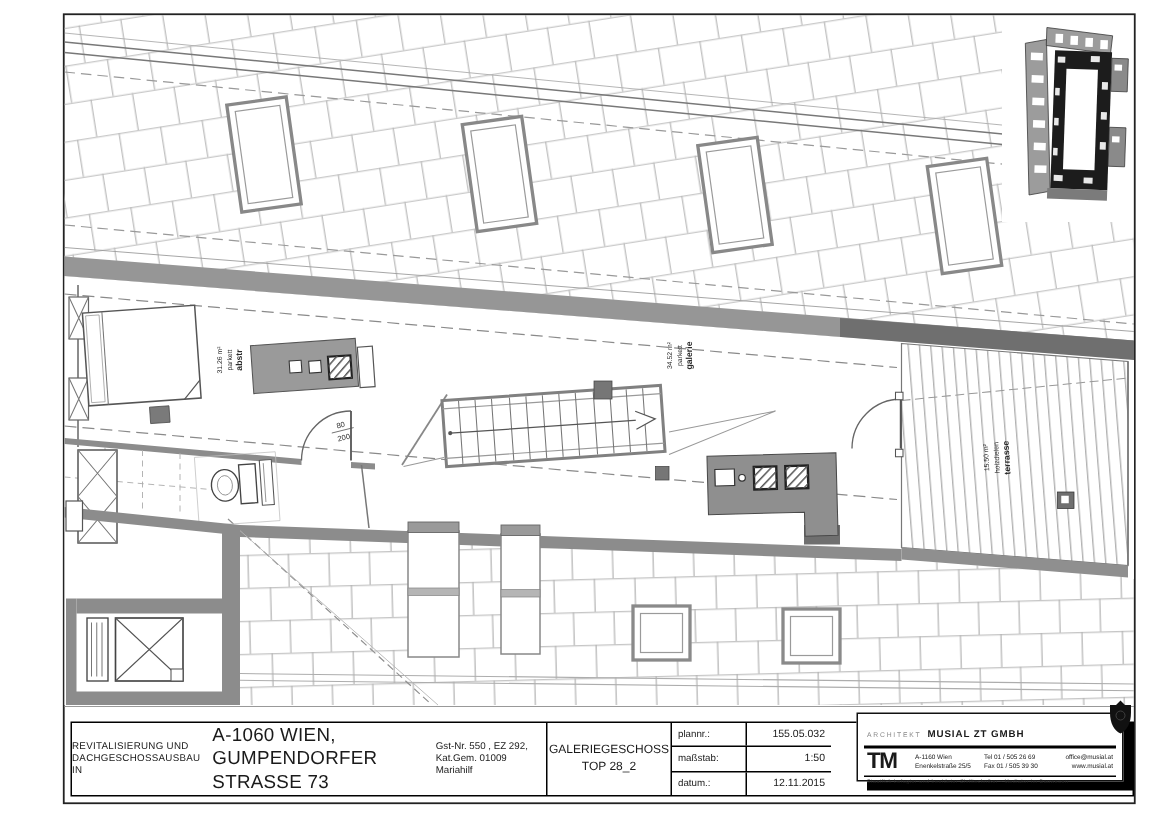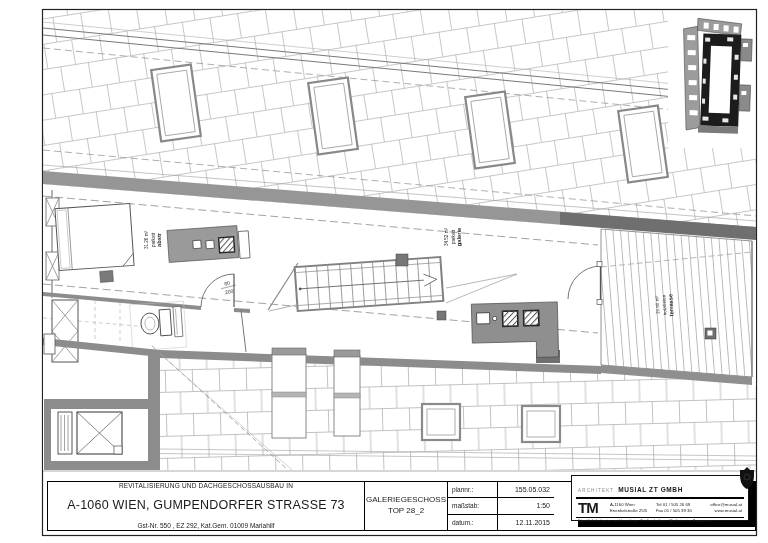--- a/index.html
+++ b/index.html
@@ -2,21 +2,21 @@
 <html><head>
 <meta charset="utf-8">
 <style>
   html,body{margin:0;padding:0;background:#fff;width:768px;height:543px;overflow:hidden;
             font-family:"Liberation Sans", sans-serif;color:#1a1a1a;}
   #sheet{position:relative;width:768px;height:543px;background:#fff;}
   svg{position:absolute;left:0;top:0;z-index:1;}
   svg text{font-family:"Liberation Sans", sans-serif;fill:#2a2a2a;}
   .tblock{position:absolute;left:47px;top:481px;width:709px;height:50px;border:1px solid #000;
           display:flex;z-index:2;background:#fff;box-sizing:border-box;}
-  .cell-project{width:316px;display:flex;flex-direction:column;justify-content:space-between;align-items:center;
+  .cell-project{width:316px;display:flex;flex-direction:row;justify-content:flex-start;align-items:center;
           line-height:1.25;box-sizing:border-box;}
   .cp-l1{font-size:6.5px;letter-spacing:.2px;}
   .cp-l2{font-size:12.5px;letter-spacing:.2px;margin:1px 0;}
   .cp-l3{font-size:6.5px;}
   .cell-drawing{width:83px;border-left:1px solid #000;display:flex;flex-direction:column;justify-content:center;
           align-items:center;font-size:8px;line-height:1.35;box-sizing:border-box;text-align:right;}
   .cell-meta{width:107px;border-left:1px solid #000;display:flex;flex-direction:column;box-sizing:border-box;}
   .meta-row{flex:1;display:flex;border-bottom:1px solid #000;box-sizing:border-box;}
   .meta-row:last-child{border-bottom:none;}
   .meta-label{width:50px;font-size:6.5px;display:flex;align-items:center;padding-left:4px;

